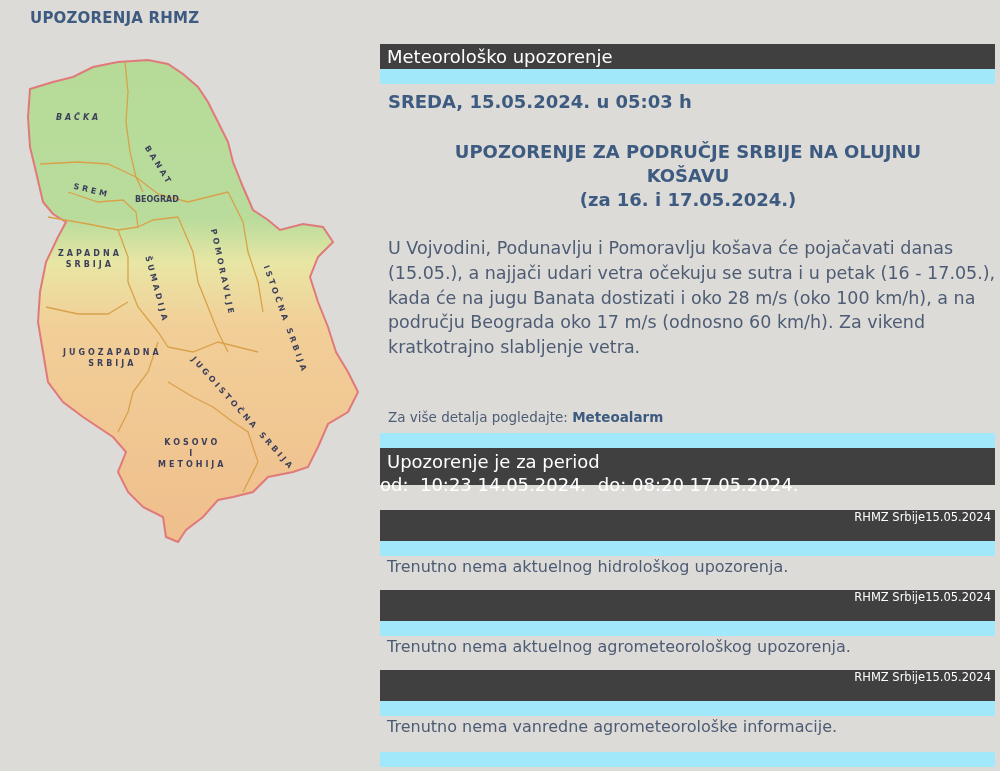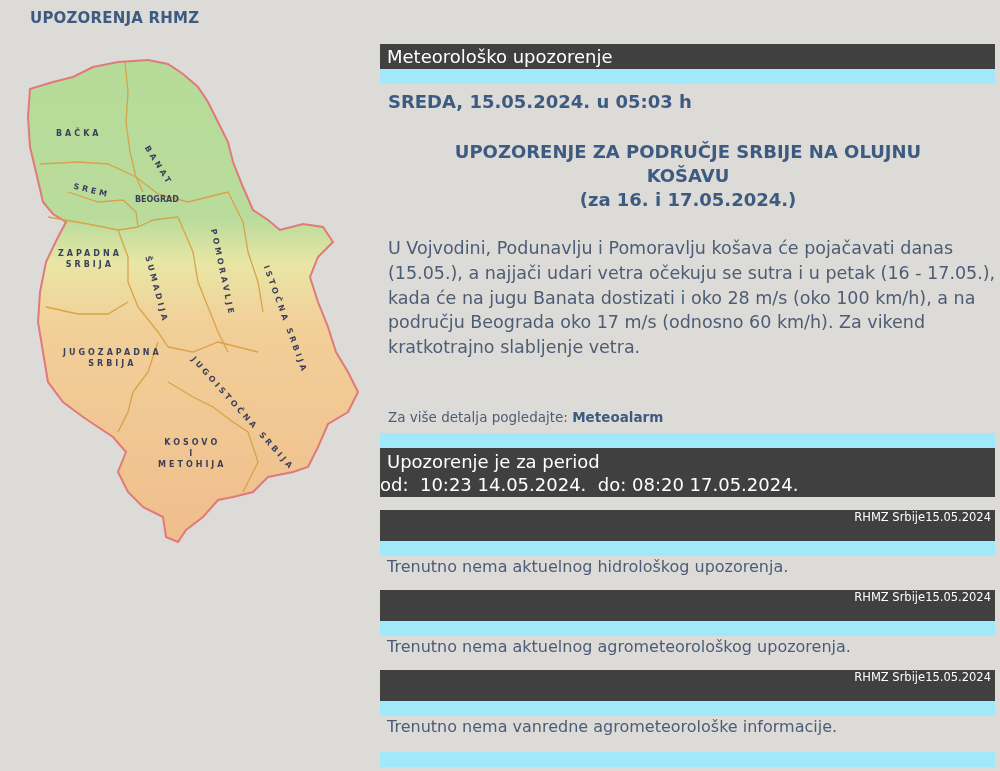--- a/index.html
+++ b/index.html
@@ -28,21 +28,21 @@
   .main-header { top: 44px; }
   .main-header .dark-bar { height: 25px; font-size: 18px; line-height: 25px; padding-left: 7px; }
   .main-header .cyan-bar { height: 15px; }
   .date-line { position: absolute; left: 388px; top: 91px; font-size: 18px; font-weight: bold; color: #3d5a80; }
   .warn-title { position: absolute; left: 388px; top: 140px; width: 600px; font-size: 18px; font-weight: bold; color: #3d5a80; line-height: 24px; text-align: center; }
   .warn-body { position: absolute; left: 388px; top: 236px; width: 608px; font-size: 17.5px; color: #4d5c75; line-height: 24.8px; }
   .more-info { position: absolute; left: 388px; top: 409px; font-size: 13.5px; color: #4d5c75; }
   .more-info a { color: #3d5a80; font-weight: bold; text-decoration: none; }
   .period { top: 433px; }
   .period .cyan-bar { height: 15px; }
-  .period .dark-bar { height: 49px; font-size: 18px; line-height: 23px; padding-top: 2px; box-sizing: border-box; }
+  .period .dark-bar { height: 37px; font-size: 18px; line-height: 23px; padding-top: 2px; box-sizing: border-box; }
   .period .line1 { padding-left: 7px; }
   .card .dark-bar { height: 15px; font-size: 11.5px; line-height: 15px; display: flex; justify-content: flex-end; padding: 0 4px 16px 5px; }
   .card .cyan-bar { height: 15px; }
   .card .card-text { height: 36px; font-size: 16px; line-height: 22px; padding-left: 7px; color: #4d5c75; }
   .card1 { top: 510px; }
   .card2 { top: 590px; }
   .card3 { top: 670px; }
 </style>
 </head>
 <body>
@@ -68,21 +68,21 @@
       <path d="M30,165 L70,172 L100,178 L120,175"></path>
       <path d="M100,178 L110,205 L110,230 L120,255 L140,280 L150,295"></path>
       <path d="M160,165 L175,200 L180,230 L190,255 L200,280 L210,300"></path>
       <path d="M210,140 L225,170 L230,200 L240,230 L245,260"></path>
       <path d="M28,255 L60,262 L90,262 L110,250"></path>
       <path d="M150,295 L175,300 L200,290 L220,295 L240,300"></path>
       <path d="M140,290 L130,320 L115,340 L110,360 L100,380"></path>
       <path d="M150,330 L175,345 L195,355 L215,370 L230,380 L240,410 L225,440"></path>
     </g>
   </svg>
-  <div class="map-label" style="left:38px;top:76px;">BAČKA</div>
+  <div class="map-label" style="left:38px;top:60px;font-style:italic;">BAČKA</div>
   <div class="map-label" style="left:118px;top:108px;transform:rotate(58deg);">BANAT</div>
   <div class="map-label" style="left:55px;top:133px;transform:rotate(14deg);">SREM</div>
   <div class="map-label" style="left:117px;top:142px;letter-spacing:0px;">BEOGRAD</div>
   <div class="map-label" style="left:40px;top:196px;">
     <div>ZAPADNA</div>
     <div>SRBIJA</div>
   </div>
   <div class="map-label" style="left:104px;top:232px;transform:rotate(75deg);">ŠUMADIJA</div>
   <div class="map-label" style="left:160px;top:215px;transform:rotate(78deg);">POMORAVLJE</div>
   <div class="map-label" style="left:210px;top:262px;transform:rotate(70deg);">ISTOČNA SRBIJA</div>

